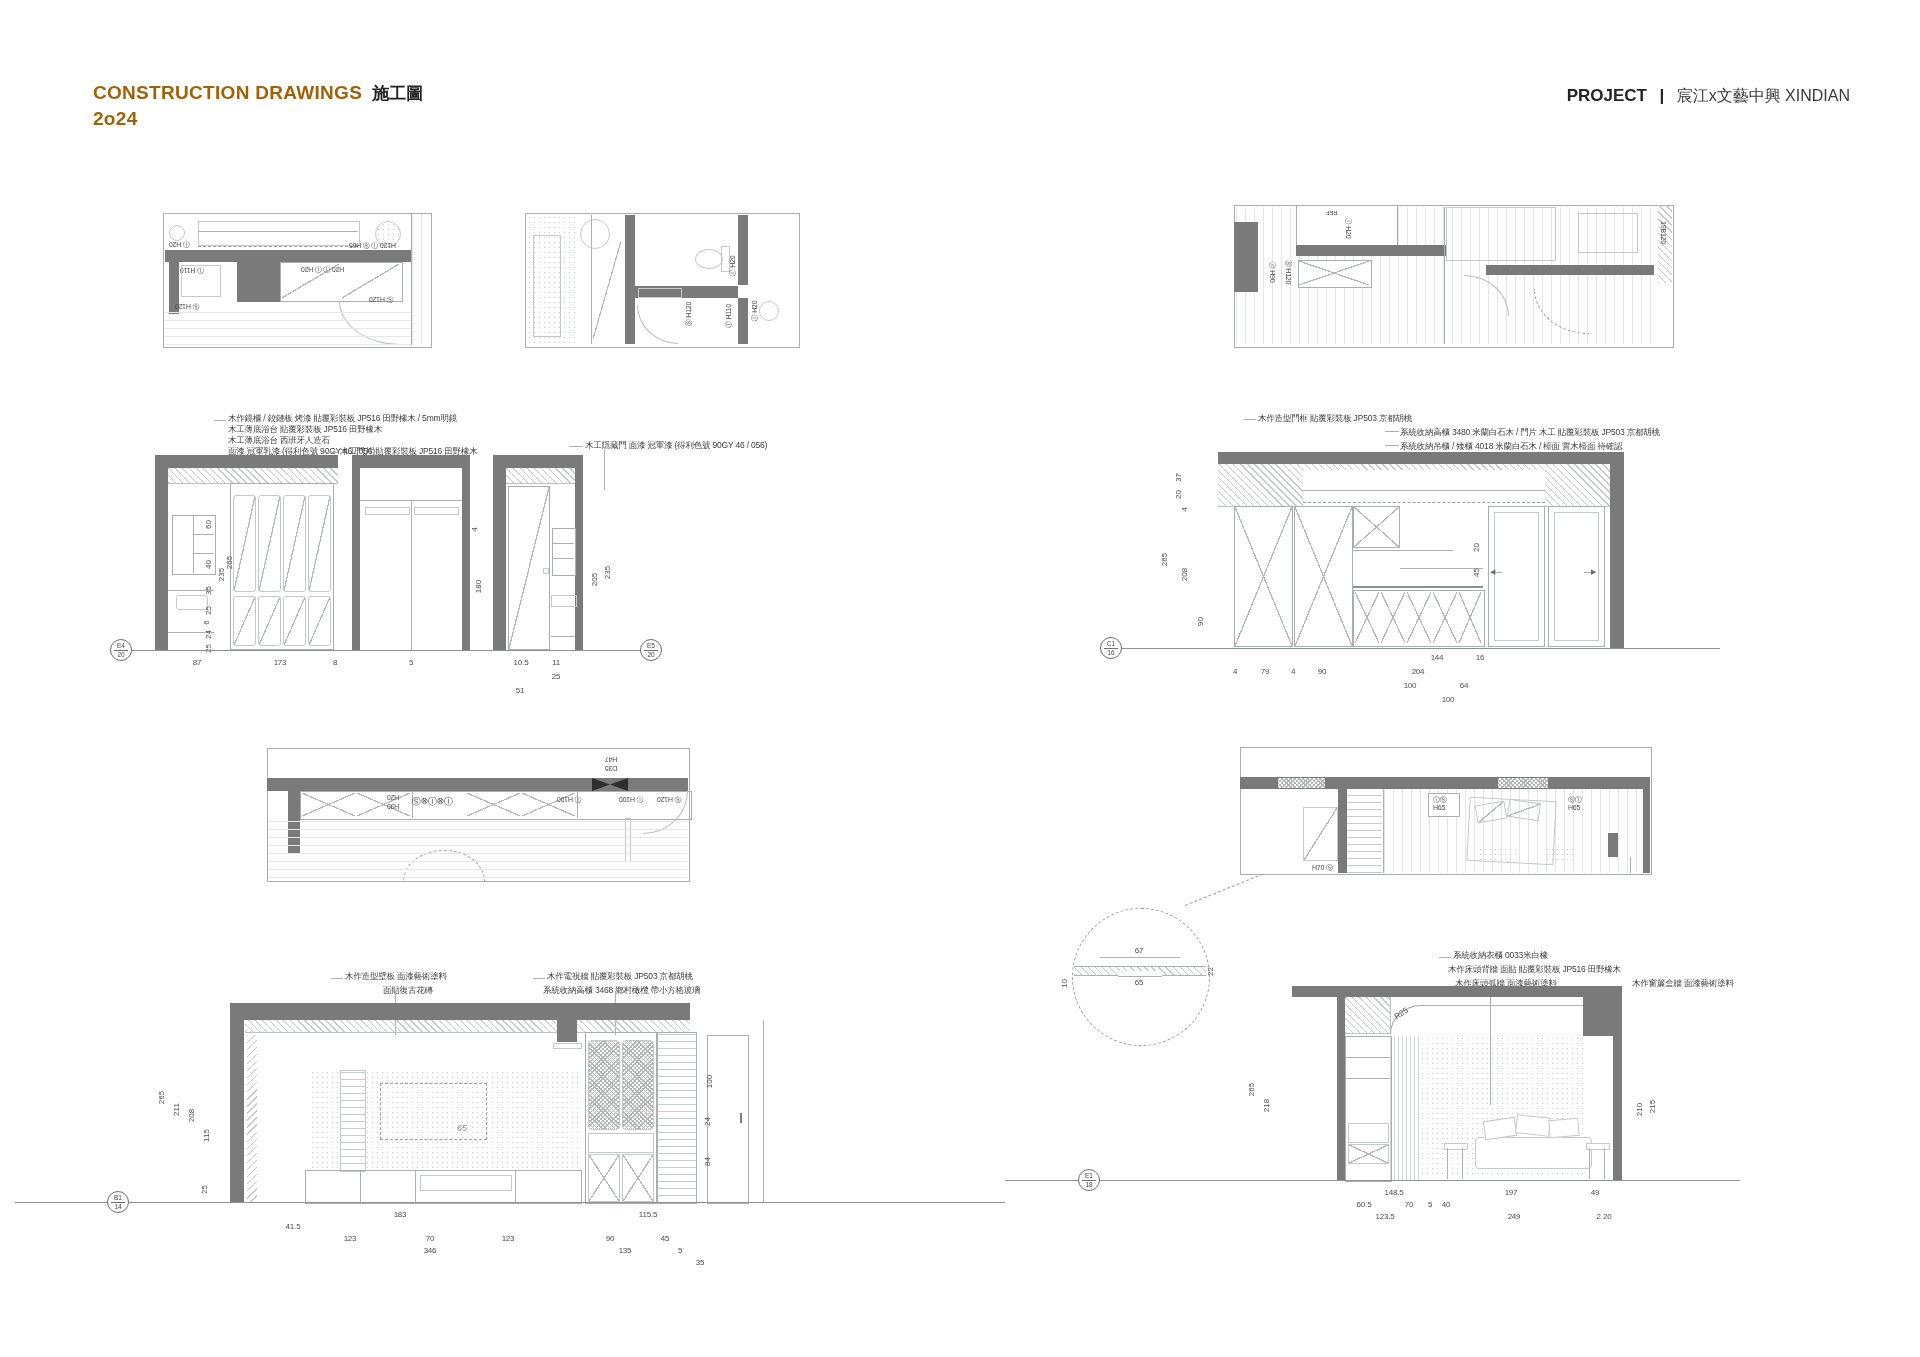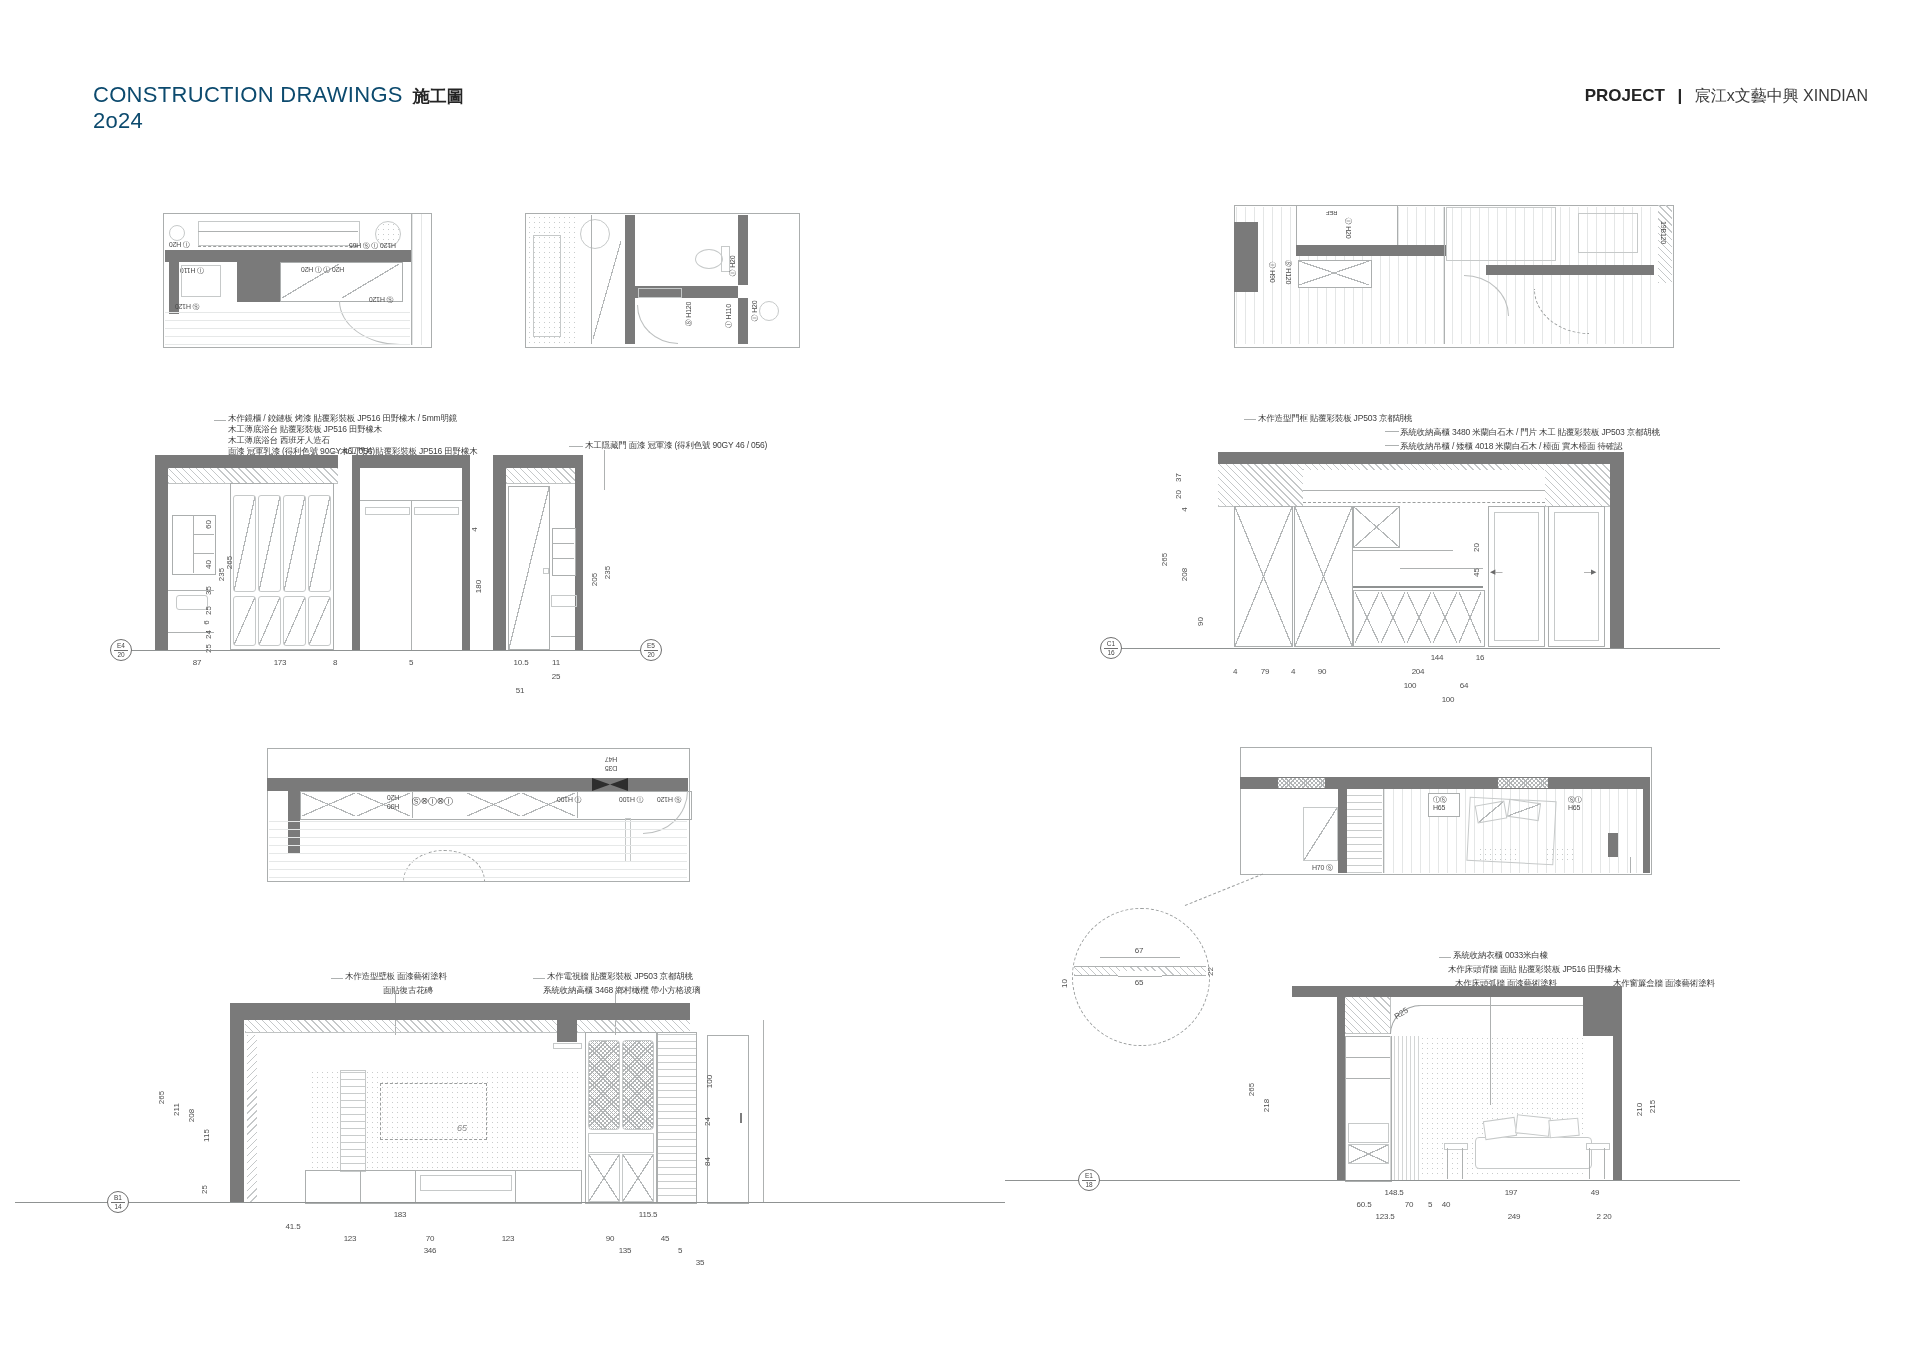--- a/index.html
+++ b/index.html
@@ -27,34 +27,34 @@
   .crossh{position:absolute;background:repeating-linear-gradient(45deg,#b2b5b6 0 1px,transparent 1px 3px),repeating-linear-gradient(135deg,#b2b5b6 0 1px,transparent 1px 3px)}
   .dots{position:absolute;background-image:radial-gradient(#c8cbcb 0.7px,transparent 0.9px);background-size:5px 5px}
   .vst{position:absolute;background:repeating-linear-gradient(90deg,#e4e6e6 0 1px,transparent 1px 9px)}
   .vst2{position:absolute;background:repeating-linear-gradient(90deg,#d4d6d6 0 1px,transparent 1px 4px)}
   .hst{position:absolute;background:repeating-linear-gradient(0deg,#e6e8e8 0 1px,transparent 1px 8px)}
   .hst2{position:absolute;background:repeating-linear-gradient(0deg,#c9cccc 0 1px,transparent 1px 7px)}
   .diag{position:absolute;background:linear-gradient(to bottom right,transparent calc(50% - 0.6px),#b4b7b8 calc(50% - 0.6px),#b4b7b8 calc(50% + 0.6px),transparent calc(50% + 0.6px))}
   .xbox{position:absolute;background:linear-gradient(to top right,transparent calc(50% - 0.6px),#b4b7b8 calc(50% - 0.6px),#b4b7b8 calc(50% + 0.6px),transparent calc(50% + 0.6px)),linear-gradient(to bottom right,transparent calc(50% - 0.6px),#b4b7b8 calc(50% - 0.6px),#b4b7b8 calc(50% + 0.6px),transparent calc(50% + 0.6px))}
   .dash{position:absolute;border:1px dashed #9b9e9e;background:transparent}
   .qarc{position:absolute;background:transparent}
-  .hdr-en{font-weight:normal;font-size:22px;letter-spacing:0.3px;color:#0c4a6e}
+  .hdr-en{font-weight:bold;font-size:19px;letter-spacing:0.3px;color:#a16207}
   .hdr-zh{font-weight:bold;font-size:17px;color:#242424;margin-left:10px}
   .tri{position:absolute;background:#2e2e2e}
 </style>
 </head>
 <body>
 
 <div id="sheet">
 
   <div class="d" style="left:93px;top:82px">
     <span class="hdr-en">CONSTRUCTION DRAWINGS</span><span class="hdr-zh">施工圖</span>
   </div>
   <div class="d hdr-en" style="left:93px;top:108px">2o24</div>
-  <div class="d" style="right:52px;top:86px;text-align:right">
+  <div class="d" style="right:70px;top:86px;text-align:right">
     <span style="font-weight:bold;font-size:17px;color:#242424">PROJECT</span>
     <span style="font-weight:bold;font-size:17px;color:#242424;margin:0 8px">|</span>
     <span style="font-size:16px;color:#3a3a3a">宸江x文藝中興 XINDIAN</span>
   </div>
 
   <div class="d" style="left:163px;top:213px;width:269px;height:135px">
     <div class="bx" style="left:0;top:0;width:267px;height:133px"></div>
     <div class="vst" style="left:249px;top:1px;width:17px;height:131px"></div>
     <div class="tln" style="left:248px;top:1px;width:1px;height:131px"></div>
     <div class="bxl" style="left:35px;top:8px;width:160px;height:23px"></div>
@@ -397,21 +397,21 @@
     <div class="tln" style="left:40px;top:52px;width:80px;height:1px"></div>
     <div class="dim" style="left:79px;top:41px">67</div>
     <div class="dim" style="left:79px;top:73px">65</div>
     <div class="dimv" style="left:146px;top:62px">22</div>
     <div class="dimv" style="left:0px;top:74px">10</div>
 
     <div class="tln" style="left:379px;top:52px;width:12px;height:1px"></div>
     <div class="ann" style="left:393px;top:45px">系統收納衣櫃 0033米白橡</div>
     <div class="ann" style="left:388px;top:59px">木作床頭背牆 面貼 貼覆彩裝板 JP516 田野橡木</div>
     <div class="ann" style="left:395px;top:73px">木作床頭弧牆 面漆藝術塗料</div>
-    <div class="ann" style="left:553px;top:73px">木作窗簾盒牆 面漆藝術塗料</div>
+    <div class="ann" style="left:572px;top:73px">木作窗簾盒牆 面漆藝術塗料</div>
     <div class="tln" style="left:430px;top:80px;width:1px;height:120px"></div>
 
     <div class="w" style="left:232px;top:81px;width:330px;height:11px"></div>
     <div class="w" style="left:523px;top:92px;width:30px;height:39px"></div>
     <div class="w" style="left:277px;top:92px;width:8px;height:183px"></div>
     <div class="w" style="left:553px;top:92px;width:9px;height:183px"></div>
     <div class="hatch" style="left:285px;top:92px;width:45px;height:36px;border-bottom:1px solid #c0c3c3;border-right:1px solid #c0c3c3"></div>
     <div class="qarc" style="left:330px;top:100px;width:30px;height:28px;border:1px solid #9fa2a2;border-width:1px 0 0 1px;border-top-left-radius:100%"></div>
     <div class="tln" style="left:358px;top:100px;width:165px;height:1px"></div>
     <div class="d" style="left:334px;top:104px;font-size:8px;color:#565656;transform:rotate(-32deg)">R25</div>

